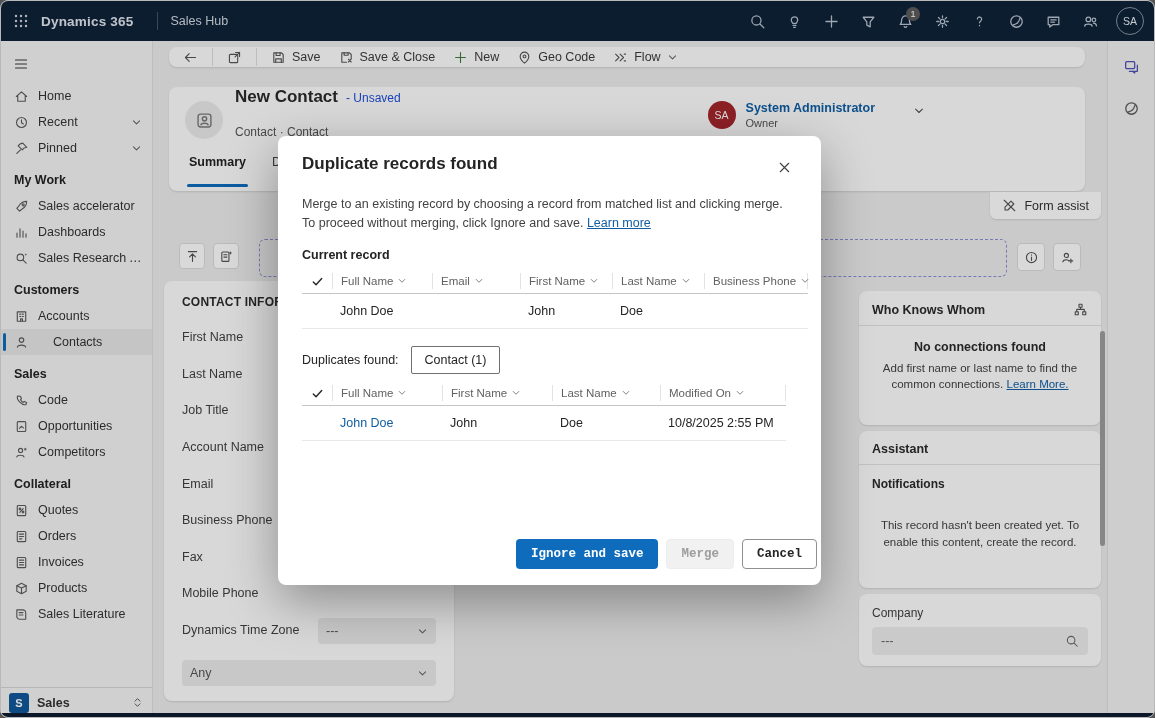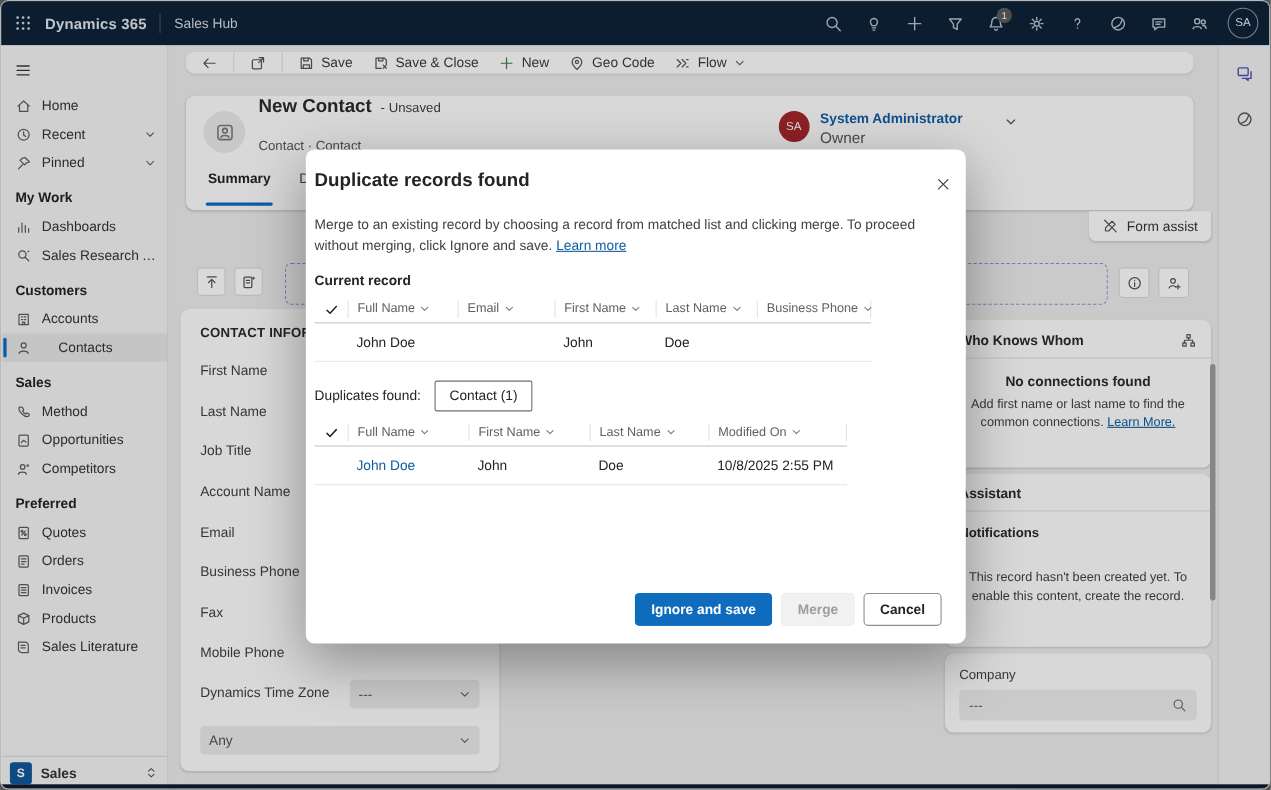--- a/index.html
+++ b/index.html
@@ -3,21 +3,21 @@
 <meta charset="utf-8">
 <style>
   * { margin:0; padding:0; box-sizing:border-box; }
   html,body { background:#555; }
   body { font-family:"Liberation Sans","DejaVu Sans",sans-serif; font-size:12.5px; color:#333; }
   .screen { position:relative; width:1155px; height:718px; margin:0 auto; background:#ececec; overflow:hidden; border-radius:8px; border:1px solid #b9b9b9; }
 
   
   .topbar { position:absolute; top:0; left:0; right:0; height:40px; background:#0f2239; display:flex; align-items:center; color:#dfe5ec; z-index:10; }
   .waffle { width:40px; height:40px; display:flex; align-items:center; justify-content:center; color:#cfd6df; cursor:pointer; }
-  .brand { font-weight:bold; font-size:13.5px; letter-spacing:.2px; margin-right:12px; white-space:nowrap; }
+  .brand { font-weight:bold; font-size:13.5px; letter-spacing:.2px; margin-right:24px; white-space:nowrap; }
   .tb-sep { width:1px; height:18px; background:#44546b; margin-right:12px; }
   .appname { font-size:12.5px; color:#d3d9e1; }
   .tb-right { margin-left:auto; display:flex; align-items:center; gap:7px; padding-right:10px; }
   .tb-btn { position:relative; width:30px; height:30px; display:flex; align-items:center; justify-content:center; color:#b9c2cd; cursor:pointer; border-radius:4px; }
   .tb-btn .ic { width:17px; height:17px; }
   .tb-badge { position:absolute; top:1px; right:0; min-width:14px; height:14px; border-radius:7px; background:#5d5b5b; color:#fff; font-size:9px; display:flex; align-items:center; justify-content:center; padding:0 3px; }
   .tb-avatar { width:28px; height:28px; border-radius:50%; border:1px solid #8b95a3; display:flex; align-items:center; justify-content:center; font-size:10.5px; color:#e8ecf1; cursor:pointer; margin-left:4px; }
 
   
   .sidebar { position:absolute; top:40px; left:0; bottom:0; width:152px; background:#f3f3f3; border-right:1px solid #ddd; overflow:hidden; }
@@ -43,26 +43,26 @@
   .cmd-btn .ic { width:15px; height:15px; color:#555; }
   .cmd-btn .ic.green { color:#3f7d3f; }
   .cmd-sep { width:1px; height:18px; background:#dcdcdc; margin:0 4px; }
   .cmd-btn .chev { width:11px; height:11px; color:#666; }
 
   .hdrcard { left:16px; top:46px; width:916px; height:104px; }
   .rec-avatar { position:absolute; left:16px; top:14px; width:38px; height:38px; border-radius:50%; background:#e9e9e9; display:flex; align-items:center; justify-content:center; color:#7a7a7a; }
   .rec-avatar .ic { width:19px; height:19px; }
   .rec-title-row { position:absolute; left:66px; top:0; display:flex; align-items:baseline; gap:8px; white-space:nowrap; }
   .rec-title { font-size:17px; font-weight:bold; color:#2b2b2b; }
-  .rec-status { font-size:12px; color:#404040; }
+  .rec-status { font-size:12px; color:#1d4ed8; }
   .rec-sub { position:absolute; left:66px; top:38px; font-size:12px; color:#555; }
   .owner { position:absolute; right:160px; top:14px; display:flex; gap:10px; cursor:pointer; }
   .owner-avatar { width:28px; height:28px; border-radius:50%; background:#a4262c; color:#fff; font-size:10.5px; display:flex; align-items:center; justify-content:center; }
   .owner-name { color:#115ea3; font-size:12.5px; font-weight:bold; }
-  .owner-role { color:#555; font-size:14px; margin-top:2px; }
+  .owner-role { color:#555; font-size:11px; margin-top:2px; }
   .owner .chev { width:12px; height:12px; color:#555; margin-top:4px; margin-left:28px; }
   .tabs { position:absolute; left:12px; bottom:0; display:flex; gap:10px; }
   .tab { padding:8px 8px 22px; font-size:12.5px; color:#444; position:relative; cursor:pointer; }
   .tab.active { font-weight:bold; color:#242424; }
   .tab.active::after { content:""; position:absolute; left:6px; right:6px; bottom:4px; height:3px; border-radius:2px; background:#0f6cbd; }
 
   .form-assist { position:absolute; right:8px; top:151px; height:27px; background:#fdfdfd; border-radius:0 0 6px 6px; box-shadow:0 1px 2px rgba(0,0,0,.12); display:flex; align-items:center; gap:7px; padding:0 12px; font-size:12.5px; color:#333; cursor:pointer; }
   .form-assist .ic { width:15px; height:15px; color:#555; }
 
   .tool-btn { position:absolute; width:26px; height:26px; background:#fdfdfd; border:1px solid #d9d9d9; border-radius:4px; display:flex; align-items:center; justify-content:center; color:#555; cursor:pointer; }
@@ -102,21 +102,21 @@
   .rail { position:absolute; top:40px; right:0; bottom:0; width:47px; background:#f0f0f0; border-left:1px solid #ddd; display:flex; flex-direction:column; align-items:center; padding-top:12px; gap:16px; }
   .rail-btn { width:26px; height:26px; display:flex; align-items:center; justify-content:center; cursor:pointer; }
   .rail-btn .ic { width:17px; height:17px; }
   .rail-btn.copilot-btn { color:#5a5a5a; }
   .rail-btn.chat-btn { color:#4f52b2; }
 
   .bottom-edge { position:absolute; left:0; right:0; bottom:0; height:4px; background:#0e1c30; z-index:30; }
 
   
   .dim { position:absolute; inset:0; background:rgba(0,0,0,.14); z-index:40; }
-  .modal { position:absolute; left:277px; top:135px; width:600px; height:449px; background:#fff; border-radius:8px; box-shadow:0 16px 50px rgba(0,0,0,.35); z-index:50; padding:18px 8px; }
+  .modal { position:absolute; left:277px; top:135px; width:543px; height:449px; background:#fff; border-radius:8px; box-shadow:0 16px 50px rgba(0,0,0,.35); z-index:50; padding:18px 24px; }
   .modal-head { display:flex; align-items:flex-start; justify-content:space-between; }
   .modal-title { font-size:17px; font-weight:bold; color:#242424; }
   .modal-close { width:26px; height:26px; display:flex; align-items:center; justify-content:center; color:#424242; cursor:pointer; border-radius:4px; }
   .modal-close .ic { width:13px; height:13px; }
   .modal-desc { margin-top:15px; font-size:12.5px; color:#424242; line-height:1.5; max-width:552px; }
   .modal-sec { margin-top:15px; font-weight:bold; font-size:12.5px; color:#242424; }
 
   .tbl { margin-top:8px; }
   .tbl-head { display:grid; align-items:center; height:24px; border-bottom:1px solid #c6c6c6; }
   .tbl-head .hcell { display:flex; align-items:center; gap:4px; font-size:11.5px; color:#616161; padding:0 8px; border-left:1px solid #e3e3e3; height:16px; cursor:pointer; white-space:nowrap; }
@@ -127,21 +127,21 @@
   .tbl-row { display:grid; align-items:center; height:35px; border-bottom:1px solid #e8e8e8; font-size:12.5px; color:#242424; }
   .tbl-row .cell { padding:0 8px; white-space:nowrap; overflow:hidden; }
   .tbl1 { width:506px; } .tbl1 .tbl-head, .tbl1 .tbl-row { grid-template-columns:30px 100px 88px 92px 92px 104px; }
   .tbl2 { width:484px; } .tbl2 .tbl-head, .tbl2 .tbl-row { grid-template-columns:30px 110px 110px 108px 126px; }
   .cell.linkcell { color:#115ea3; cursor:pointer; }
 
   .dupline { display:flex; align-items:center; gap:12px; margin-top:17px; }
   .duplbl { font-size:12.5px; color:#242424; }
   .duptab { border:1px solid #707070; border-radius:2px; background:#fff; padding:6px 13px; font-size:12.5px; color:#242424; cursor:pointer; }
 
-  .modal-actions { position:absolute; right:22px; bottom:16px; display:flex; gap:8px; }
+  .modal-actions { position:absolute; right:4px; bottom:16px; display:flex; gap:8px;font-family:Liberation Mono, monospace; }
   .btn { height:30px; padding:0 14px; border-radius:4px; font-size:12.5px; font-weight:bold; display:flex; align-items:center; cursor:pointer; border:1px solid transparent; font-family:inherit; }
   .btn.primary { background:#0f6cbd; color:#fff; }
   .btn.disabled { background:#f1f1f1; color:#9d9d9d; border-color:#ededed; cursor:default; }
   .btn.secondary { background:#fff; color:#242424; border-color:#8f8f8f; }
 
   .ic svg { width:100%; height:100%; display:block; }
   .ic { display:inline-block; }
 </style>
 </head>
 <body>
@@ -330,20 +330,31 @@
             </g>
           </svg>
         </span>
       </div>
 
     <div class="nav-head">My Work</div>
     <div class="nav-item">
         <span class="ic">
           <svg viewBox="0 0 16 16">
             <g fill="none" stroke="currentColor" stroke-width="1.2" stroke-linecap="round" stroke-linejoin="round">
+              <path d="M13.5 2.5c-3.5 0-6.5 1.8-8.2 4.8L3 10l3 3 2.7-2.3c3-1.7 4.8-4.7 4.8-8.2z"></path>
+              <circle cx="9.8" cy="6.2" r="1.1"></circle>
+            </g>
+          </svg>
+        </span>
+        <span class="lbl">Sales accelerator</span>
+      </div>
+    <div class="nav-item">
+        <span class="ic">
+          <svg viewBox="0 0 16 16">
+            <g fill="none" stroke="currentColor" stroke-width="1.2" stroke-linecap="round" stroke-linejoin="round">
               <path d="M3.2 13V8.5M6.4 13V4M9.6 13V6.5M12.8 13V9.5"></path>
             </g>
           </svg>
         </span>
         <span class="lbl">Dashboards</span>
       </div>
     <div class="nav-item">
         <span class="ic">
           <svg viewBox="0 0 16 16">
             <g fill="none" stroke="currentColor" stroke-width="1.2" stroke-linecap="round" stroke-linejoin="round">
@@ -382,21 +393,21 @@
 
     <div class="nav-head">Sales</div>
     <div class="nav-item">
         <span class="ic">
           <svg viewBox="0 0 16 16">
             <g fill="none" stroke="currentColor" stroke-width="1.2" stroke-linecap="round" stroke-linejoin="round">
               <path d="M3.8 3.2c-.9 2 .4 4.6 2.4 6.6s4.6 3.3 6.6 2.4l.7-1.9-2.5-1.3-1.1 1c-1.2-.6-2.3-1.7-2.9-2.9l1-1.1L6.7 3.5z"></path>
             </g>
           </svg>
         </span>
-        <span class="lbl">Method</span>
+        <span class="lbl">Code</span>
       </div>
     <div class="nav-item">
         <span class="ic">
           <svg viewBox="0 0 16 16">
             <g fill="none" stroke="currentColor" stroke-width="1.2" stroke-linecap="round" stroke-linejoin="round">
               <rect x="3.5" y="2.8" width="9" height="10.5" rx="1"></rect>
               <path d="M5.8 10l2-2.2 2.4 1.7"></path>
             </g>
           </svg>
         </span>
@@ -408,21 +419,21 @@
             <g fill="none" stroke="currentColor" stroke-width="1.2" stroke-linecap="round" stroke-linejoin="round">
               <circle cx="7" cy="5.8" r="2.2"></circle>
               <path d="M3 12.8c.4-2.5 7.2-2.5 7.6 0"></path>
               <path d="M12 2.6l.5 1.2 1.3.1-1 .9.3 1.3-1.1-.7-1.1.7.3-1.3-1-.9 1.3-.1z" fill="currentColor" stroke="none"></path>
             </g>
           </svg>
         </span>
         <span class="lbl">Competitors</span>
       </div>
 
-    <div class="nav-head">Preferred</div>
+    <div class="nav-head">Collateral</div>
     <div class="nav-item">
         <span class="ic">
           <svg viewBox="0 0 16 16">
             <g fill="none" stroke="currentColor" stroke-width="1.2" stroke-linecap="round" stroke-linejoin="round">
               <rect x="3.5" y="2.6" width="9" height="10.8" rx="1"></rect>
               <path d="M6.2 10l3.6-4"></path>
               <circle cx="6.4" cy="6.4" r=".9"></circle>
               <circle cx="9.6" cy="9.6" r=".9"></circle>
             </g>
           </svg>

